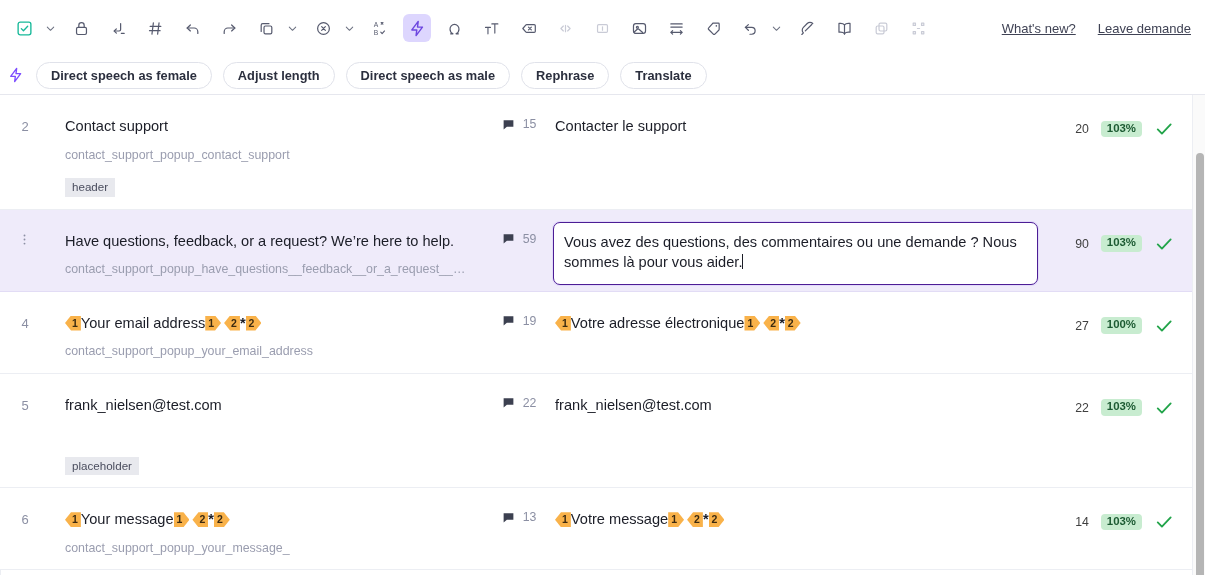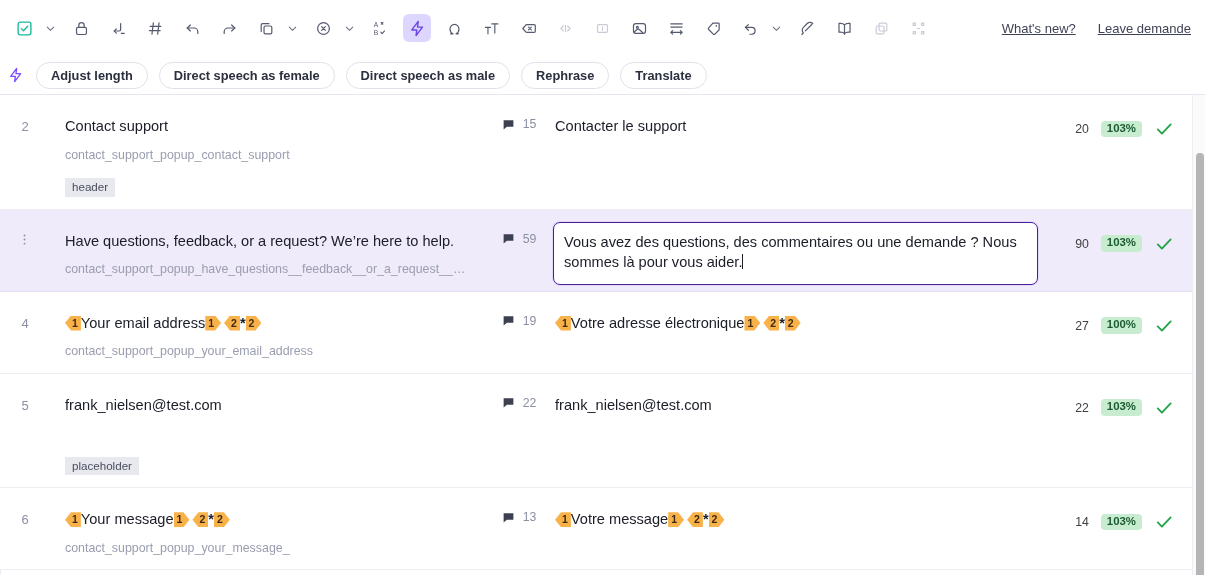--- a/index.html
+++ b/index.html
@@ -441,22 +441,22 @@
   <span class="tb-link">Leave demande</span>
 </div>
 
 <div class="chipbar">
   <span class="chip-bolt">
     <svg width="16" height="16" viewBox="0 0 24 24" fill="none" stroke="currentColor" stroke-width="2" stroke-linecap="round" stroke-linejoin="round">
         <path d="M13 2 4 14h7l-1 8 9-12h-7l1-8z"></path>
       </svg>
   </span>
   <div id="chip-list" style="display:flex;gap:11px;align-items:center;">
+      <button class="chip">Direct speech as female</button>
       <button class="chip">Adjust length</button>
-      <button class="chip">Direct speech as female</button>
       <button class="chip">Direct speech as male</button>
       <button class="chip">Rephrase</button>
       <button class="chip">Translate</button>
     </div>
 </div>
 
 <div class="grid-wrap">
   <div class="left-edge"></div>
   <div class="grid" id="grid-body">
       <div class="seg-group">

